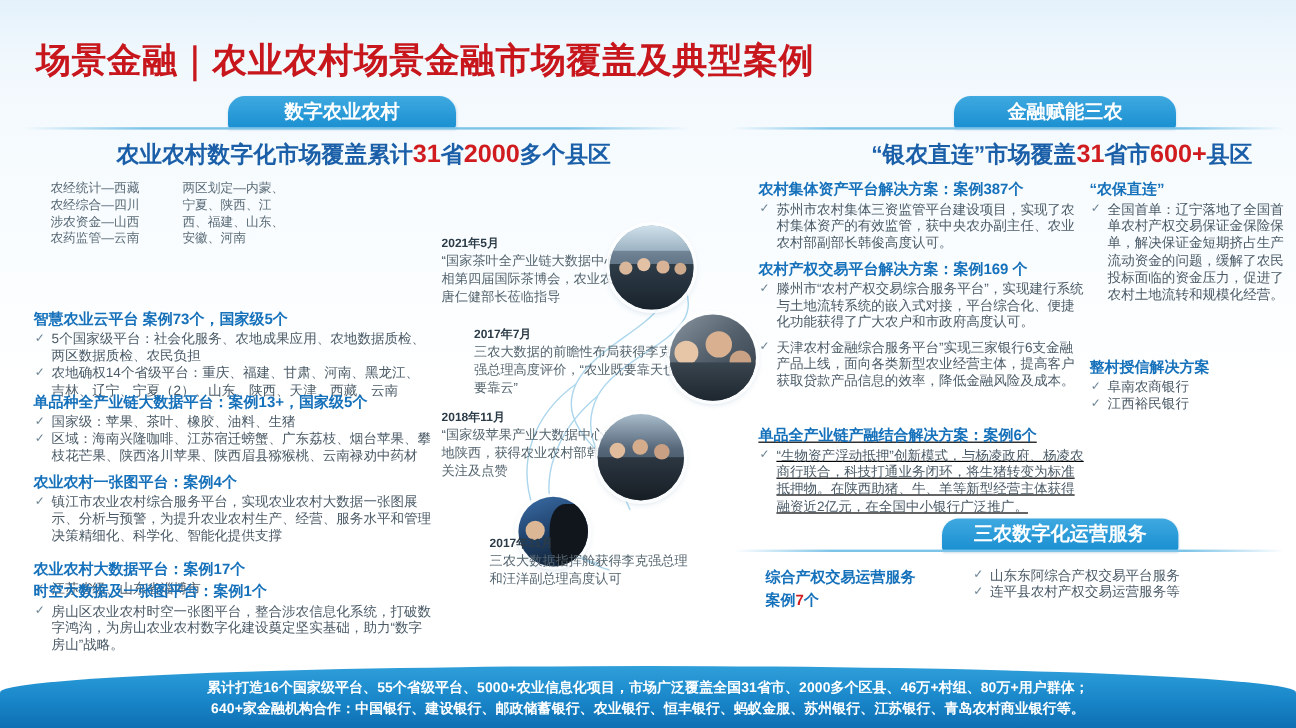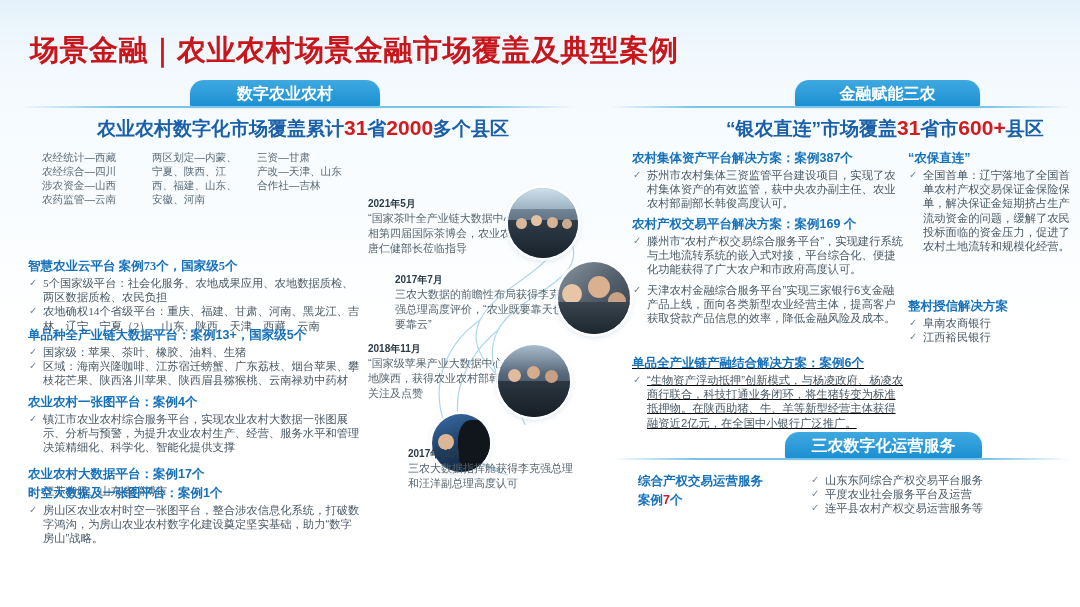--- a/index.html
+++ b/index.html
@@ -116,30 +116,24 @@
         <div>农经综合—四川</div>
         <div>涉农资金—山西</div>
         <div>农药监管—云南</div>
       </div>
       <div>
         <div>两区划定—内蒙、</div>
         <div>宁夏、陕西、江</div>
         <div>西、福建、山东、</div>
         <div>安徽、河南</div>
       </div>
-      <div>
-        <div>三资—甘肃</div>
-        <div>产改—天津、山东</div>
-        <div>合作社—吉林</div>
-        <div></div>
-      </div>
     </div>
   </div>
 
-  <div class="blk" style="left:28px; top:258px; width:332px;font-family:Liberation Serif, serif;">
+  <div class="blk" style="left:28px; top:258px; width:332px;">
     <div class="sub">智慧农业云平台 案例73个，国家级5个</div>
     <ul class="chk">
       <li>5个国家级平台：社会化服务、农地成果应用、农地数据质检、两区数据质检、农民负担</li>
       <li>农地确权14个省级平台：重庆、福建、甘肃、河南、黑龙江、吉林、辽宁、宁夏（2）、山东、陕西、天津、西藏、云南</li>
     </ul>
   </div>
 
   <div class="blk" style="left:28px; top:327px; width:332px;">
     <div class="sub">单品种全产业链大数据平台：案例13+，国家级5个</div>
     <ul class="chk">
@@ -275,19 +269,22 @@
   <div class="blk" style="left:638px; top:470px; width:150px;">
     <div class="sub" style="line-height:22px;">综合产权交易运营服务</div>
     <div class="sub">
       <span>案例</span><span class="red">7</span><span>个</span>
     </div>
   </div>
 
   <div class="blk" style="left:810px; top:472px; width:250px;">
     <ul class="chk">
       <li>山东东阿综合产权交易平台服务</li>
-      <li>平度农业社会服务平台及运营</li>
       <li>连平县农村产权交易运营服务等</li>
     </ul>
   </div>
 
+  <div class="banner">
+    <p>累计打造16个国家级平台、55个省级平台、5000+农业信息化项目，市场广泛覆盖全国31省市、2000多个区县、46万+村组、80万+用户群体；</p>
+    <p>640+家金融机构合作：中国银行、建设银行、邮政储蓄银行、农业银行、恒丰银行、蚂蚁金服、苏州银行、江苏银行、青岛农村商业银行等。</p>
+  </div>
 
 </div>
 
 </body></html>

